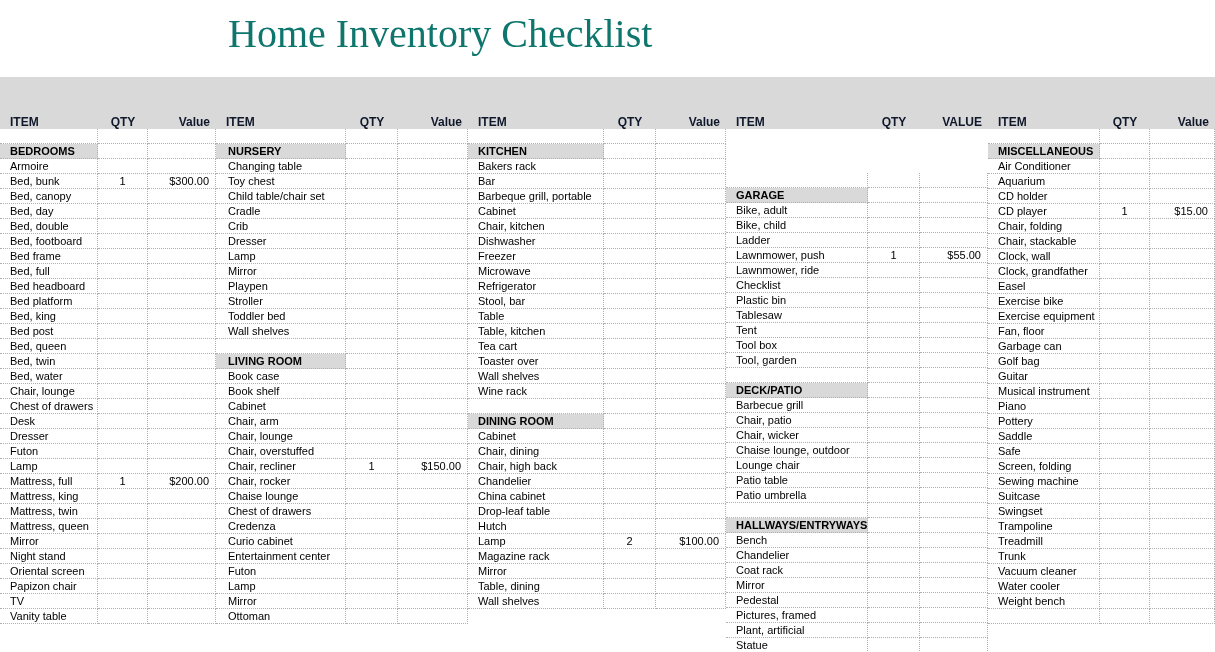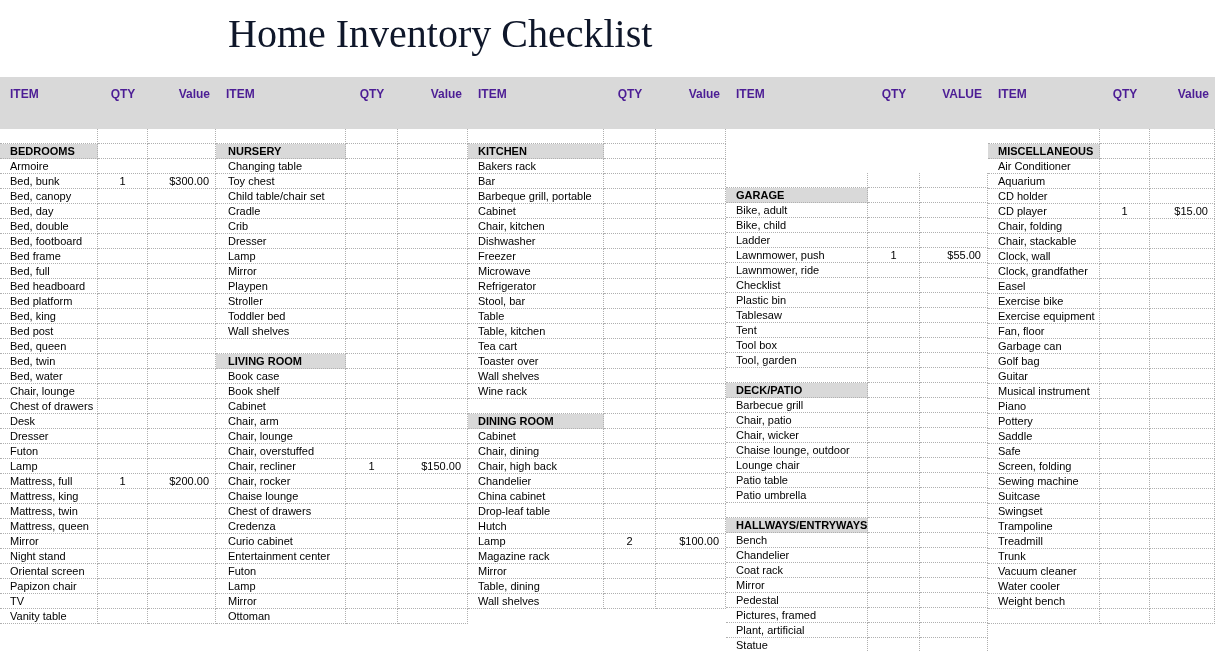--- a/index.html
+++ b/index.html
@@ -6,21 +6,21 @@
   body {
     font-family: Arial, Helvetica, sans-serif;
     background: #fff;
     width: 1215px;
     overflow: hidden;
   }
   .title {
     font-family: Georgia, 'Times New Roman', serif;
     font-size: 40px;
     font-weight: normal;
-    color: #0f172a;
+    color: #0f766e;
     padding: 10px 0 20px 228px;
   }
   .sheet {
     width: 1215px;
   }
   .header-band {
     background: #d9d9d9;
     height: 10px;
   }
   .cols {
@@ -43,24 +43,24 @@
   .g4 .qty  { width: 52px; }
   .g4 .val  { width: 68px; }
   .g5 .item { width: 112px; }
   .g5 .qty  { width: 50px; }
   .g5 .val  { width: 65px; }
 
   .header-row {
     display: flex;
     background: #d9d9d9;
     height: 42px;
-    align-items: flex-start;
+    align-items: flex-end;
     font-size: 12px;
     font-weight: bold;
-    color: #4c1d95;
+    color: #0f172a;
   }
   .header-row .item { padding-left: 10px; }
   .header-row .qty  { text-align: center; }
   .header-row .val  { text-align: right; padding-right: 6px; }
 
   .col-body {
     font-size: 11px;
     color: #000;
   }
   .cell-row {

